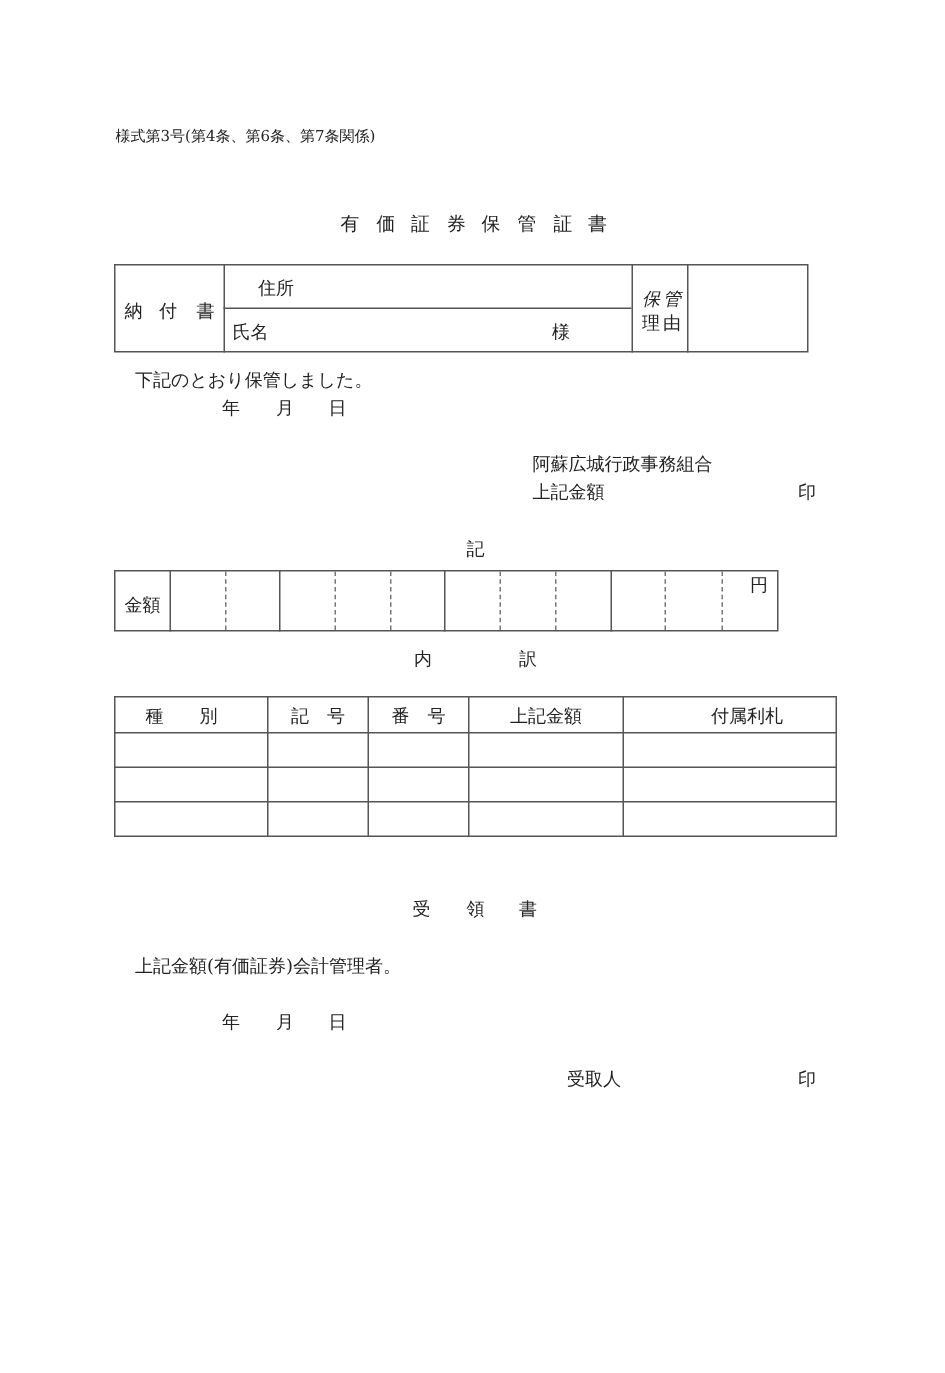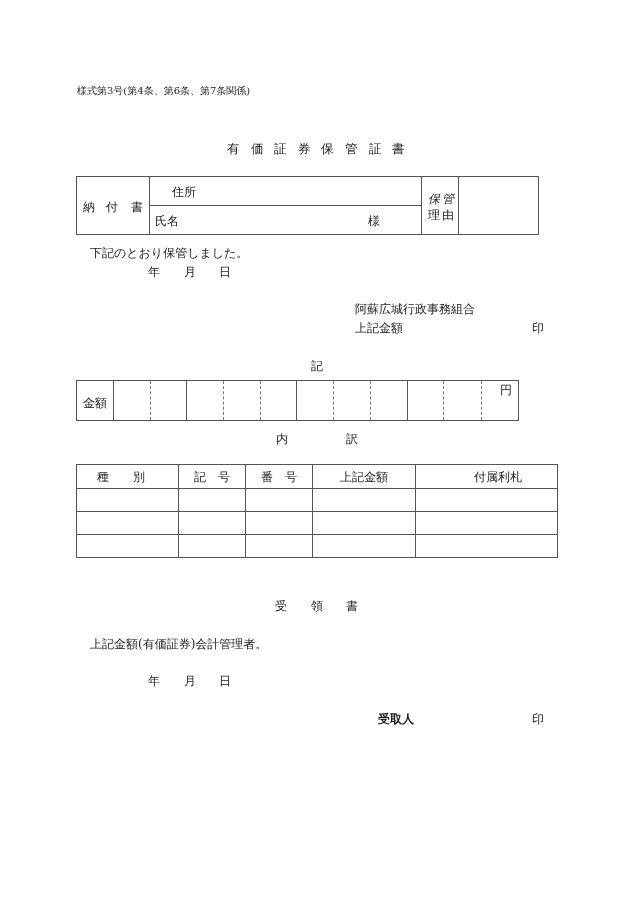--- a/index.html
+++ b/index.html
@@ -137,14 +137,14 @@
 <span class="abs" style="left:346px; top:598px;">書</span>
 
 <div class="abs" style="left:90px; top:636px;">上記金額(有価証券)会計管理者。</div>
 
 <div>
   <span class="abs" style="left:148px; top:673px;">年</span>
   <span class="abs" style="left:184px; top:673px;">月</span>
   <span class="abs" style="left:219px; top:673px;">日</span>
 </div>
 
-<div class="abs" style="left:378px; top:711px;font-weight:bold;">受取人</div>
+<div class="abs" style="left:378px; top:711px;">受取人</div>
 <div class="abs" style="left:532px; top:711px;">印</div>
 
 </body></html>

